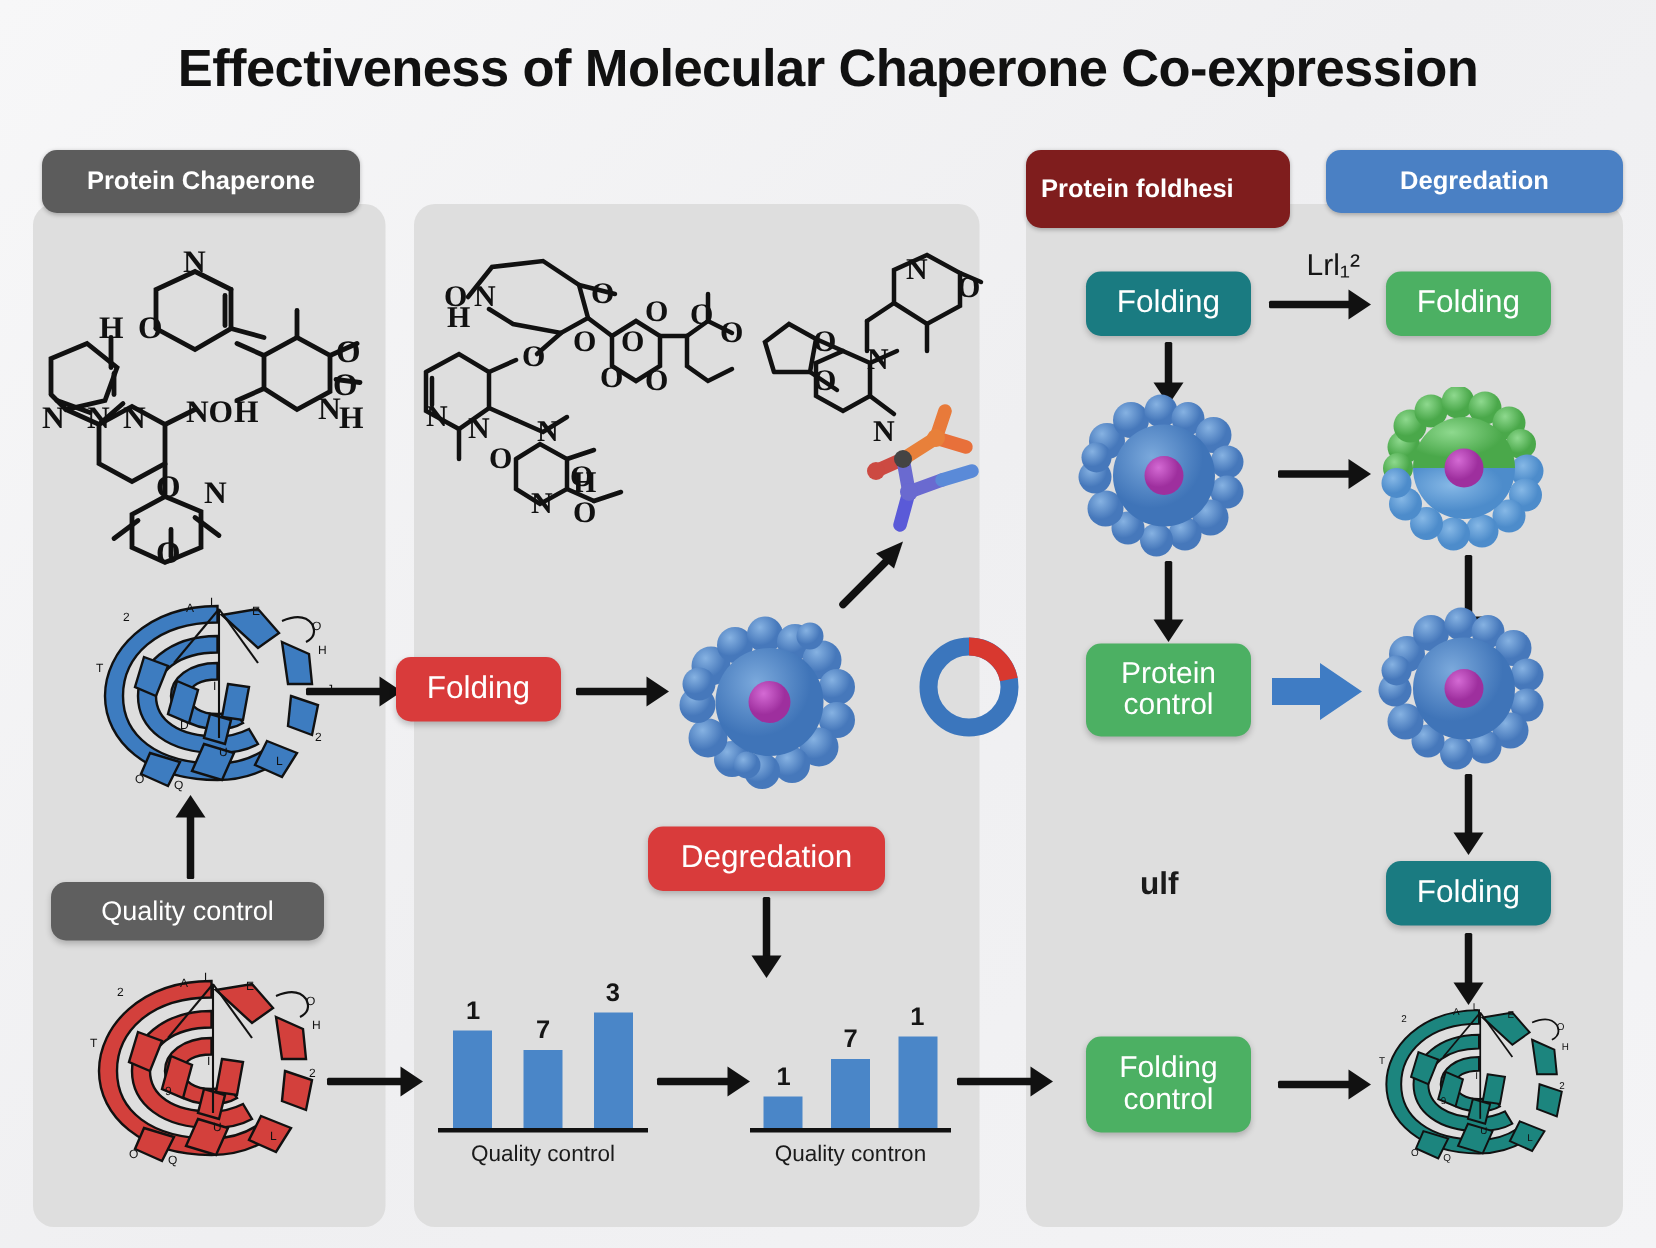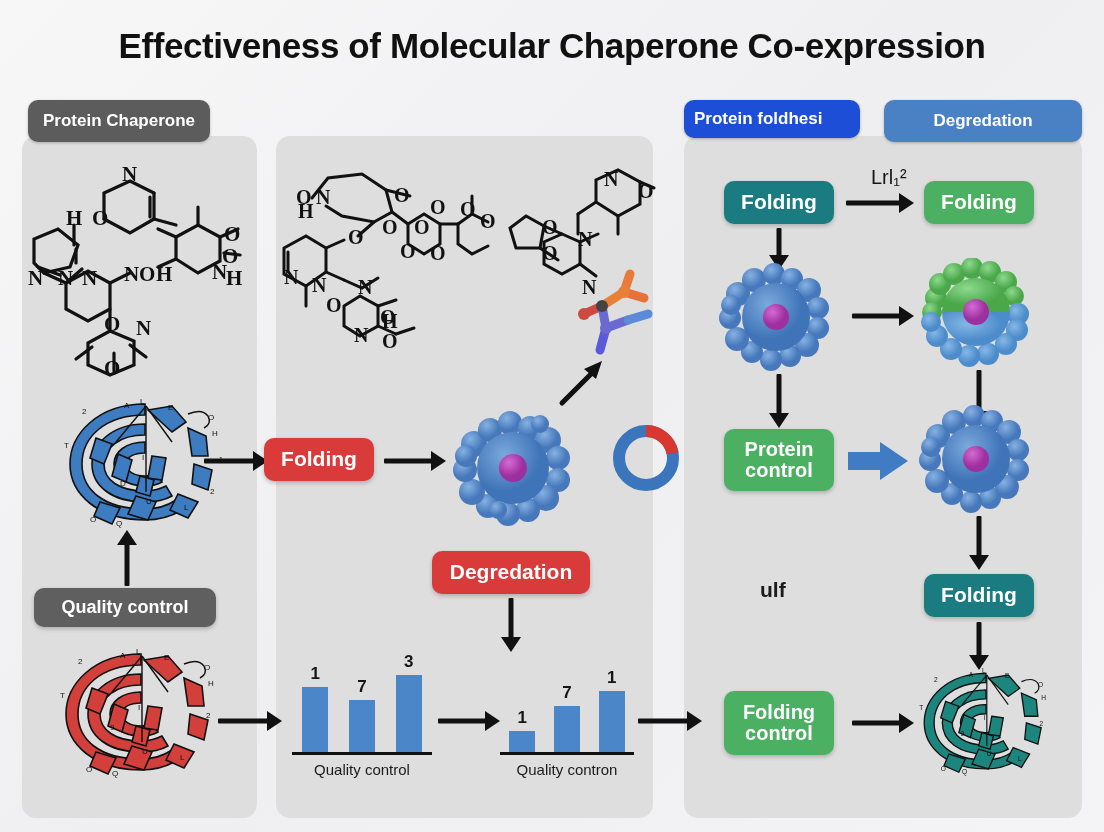--- a/index.html
+++ b/index.html
@@ -34,31 +34,31 @@
   .hdr {
     position: absolute;
     border-radius: 10px;
     color: #fff;
     font-weight: bold;
     display: flex; align-items: center; justify-content: center;
     font-size: 17px;
     box-shadow: 0 1px 3px rgba(0,0,0,.25);
     overflow: hidden; white-space: nowrap;
   }
-  .hdr-chap  { left: 28px;  top: 100px; width: 182px; height: 42px; background:#5c5c5c; }
+  .hdr-chap  { left: 28px;  top: 100px; width: 212px; height: 42px; background:#5c5c5c; }
   .hdr-syn   { left: 280px; top: 100px; width: 372px; height: 42px; background:#4a80c4; }
-  .hdr-fold  { left: 684px; top: 100px; width: 176px; height: 38px; background:#1d4ed8; justify-content:flex-start; padding-left:10px;}
+  .hdr-fold  { left: 684px; top: 100px; width: 176px; height: 52px; background:#7f1d1d; justify-content:flex-start; padding-left:10px;}
   .hdr-deg   { left: 884px; top: 100px; width: 198px; height: 42px; background:#4a80c4; }
 
   
   .pill {
     position: absolute;
     border-radius: 10px;
     color: #fff;
-    font-weight: bold;
+    font-weight: normal;
     display: flex; align-items: center; justify-content: center;
     text-align: center;
     line-height: 1.05;
     box-shadow: 0 2px 4px rgba(0,0,0,.22);
   }
   .pill.gray  { background:#5f5f5f; }
   .pill.red   { background:#d93b3b; }
   .pill.teal  { background:#1a7b81; }
   .pill.green { background:#4cb063; }
 

